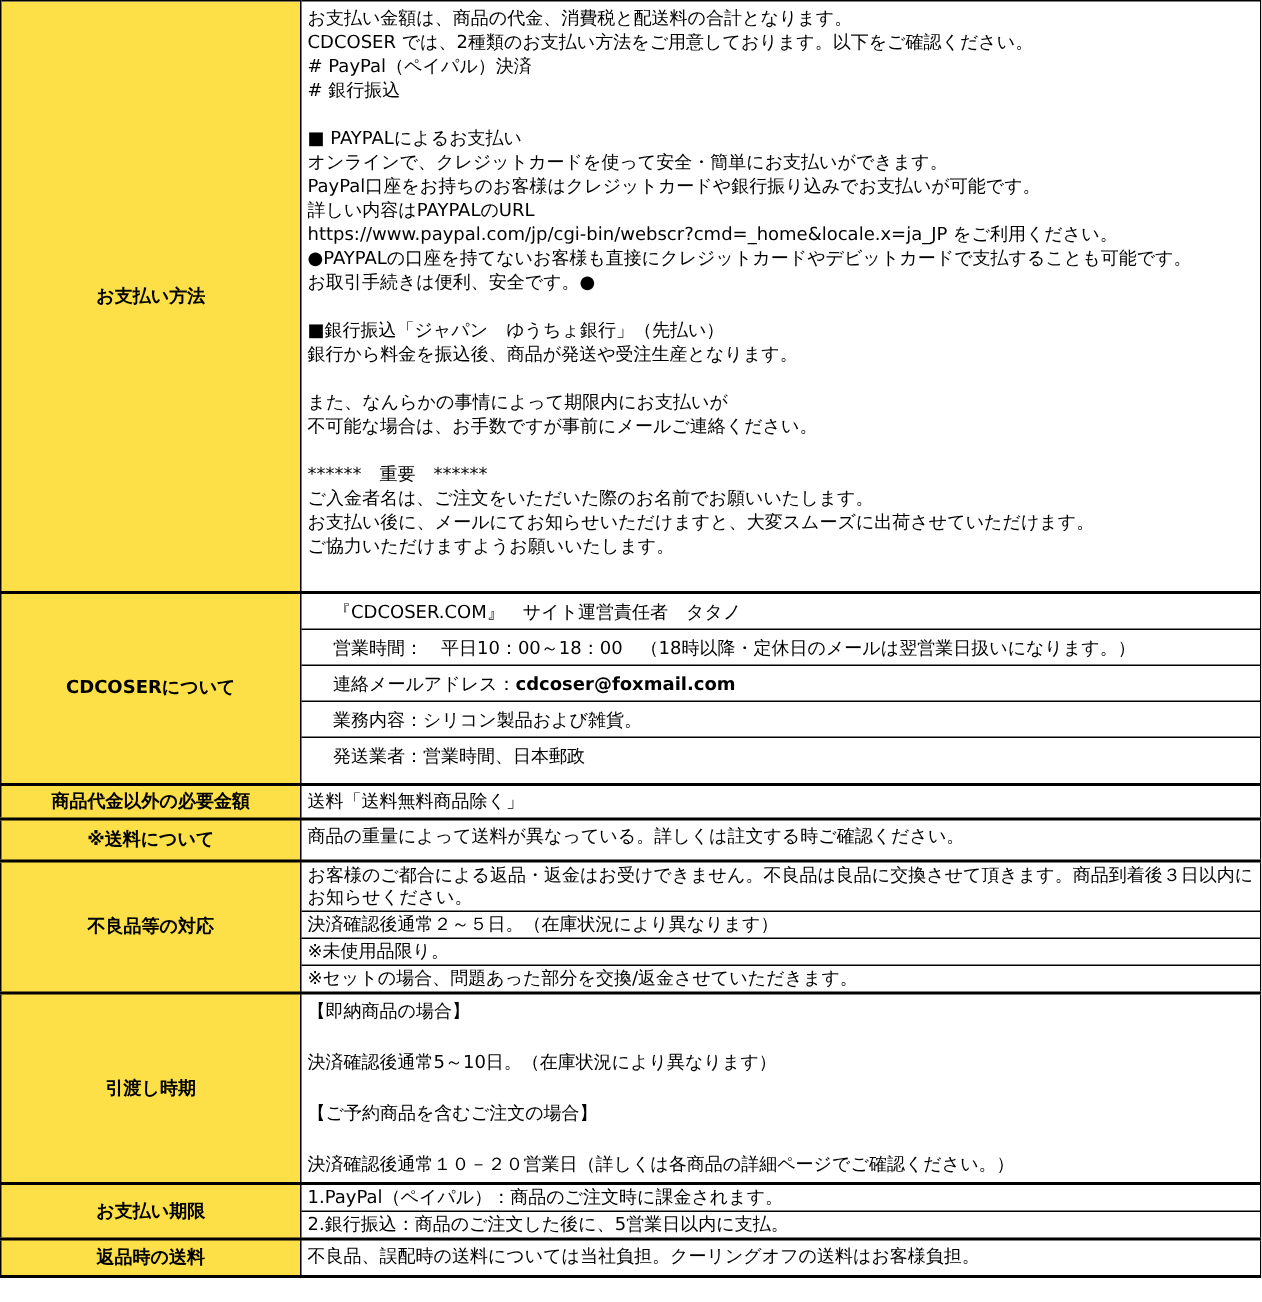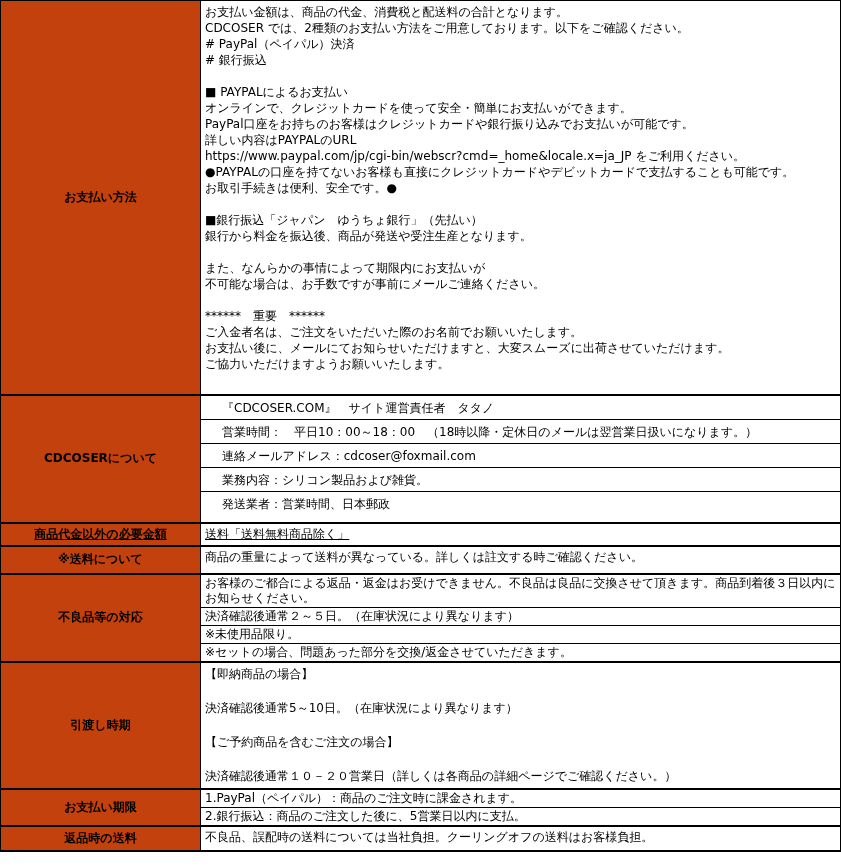--- a/index.html
+++ b/index.html
@@ -22,21 +22,21 @@
     table-layout: fixed;
   }
   table.info {
     border: 1px solid #000;
     border-bottom: 2px solid #000;
   }
   col.c1 { width: 200px; }
   tr.major { border-top: 2px solid #000; }
   tr.first { border-top: 1px solid #000; }
   th.rowhead {
-    background: #c2410c;
+    background: #fde047;
     border-left: 1px solid #000;
     border-right: 1px solid #000;
     font-weight: bold;
     font-size: 12px;
     text-align: center;
     vertical-align: middle;
     padding: 2px;
   }
   td.content {
     border-left: 1px solid #000;
@@ -54,24 +54,24 @@
   .pre.gap { line-height: 17px; }
   .oneline { line-height: 15px; padding: 0; }
   .sub {
     border-bottom: 1px solid #000;
     padding: 4px 4px 3px 21px;
     line-height: 16px;
     word-break: break-all;
   }
   .sub:last-child { border-bottom: none; }
   .sub.thin { padding: 1px 4px; line-height: 15px; }
-  .email { font-weight: normal; }
+  .email { font-weight: bold; }
   tr.r-payment    { height: 394px; }
   tr.r-about      { height: 128px; }
-  tr.r-extrafee   { height: 22px; text-decoration: underline; }
+  tr.r-extrafee   { height: 22px; }
   tr.r-shipping   { height: 28px; margin-left: 20px; }
   tr.r-defective  { height: 85px; }
   tr.r-delivery   { height: 125px; }
   tr.r-due        { height: 33px; margin-left: 36px; }
   tr.r-returndue  { height: 25px; }
   tr.r-returnfee  { height: 25px; }
 </style>
 </head>
 <body>
 

